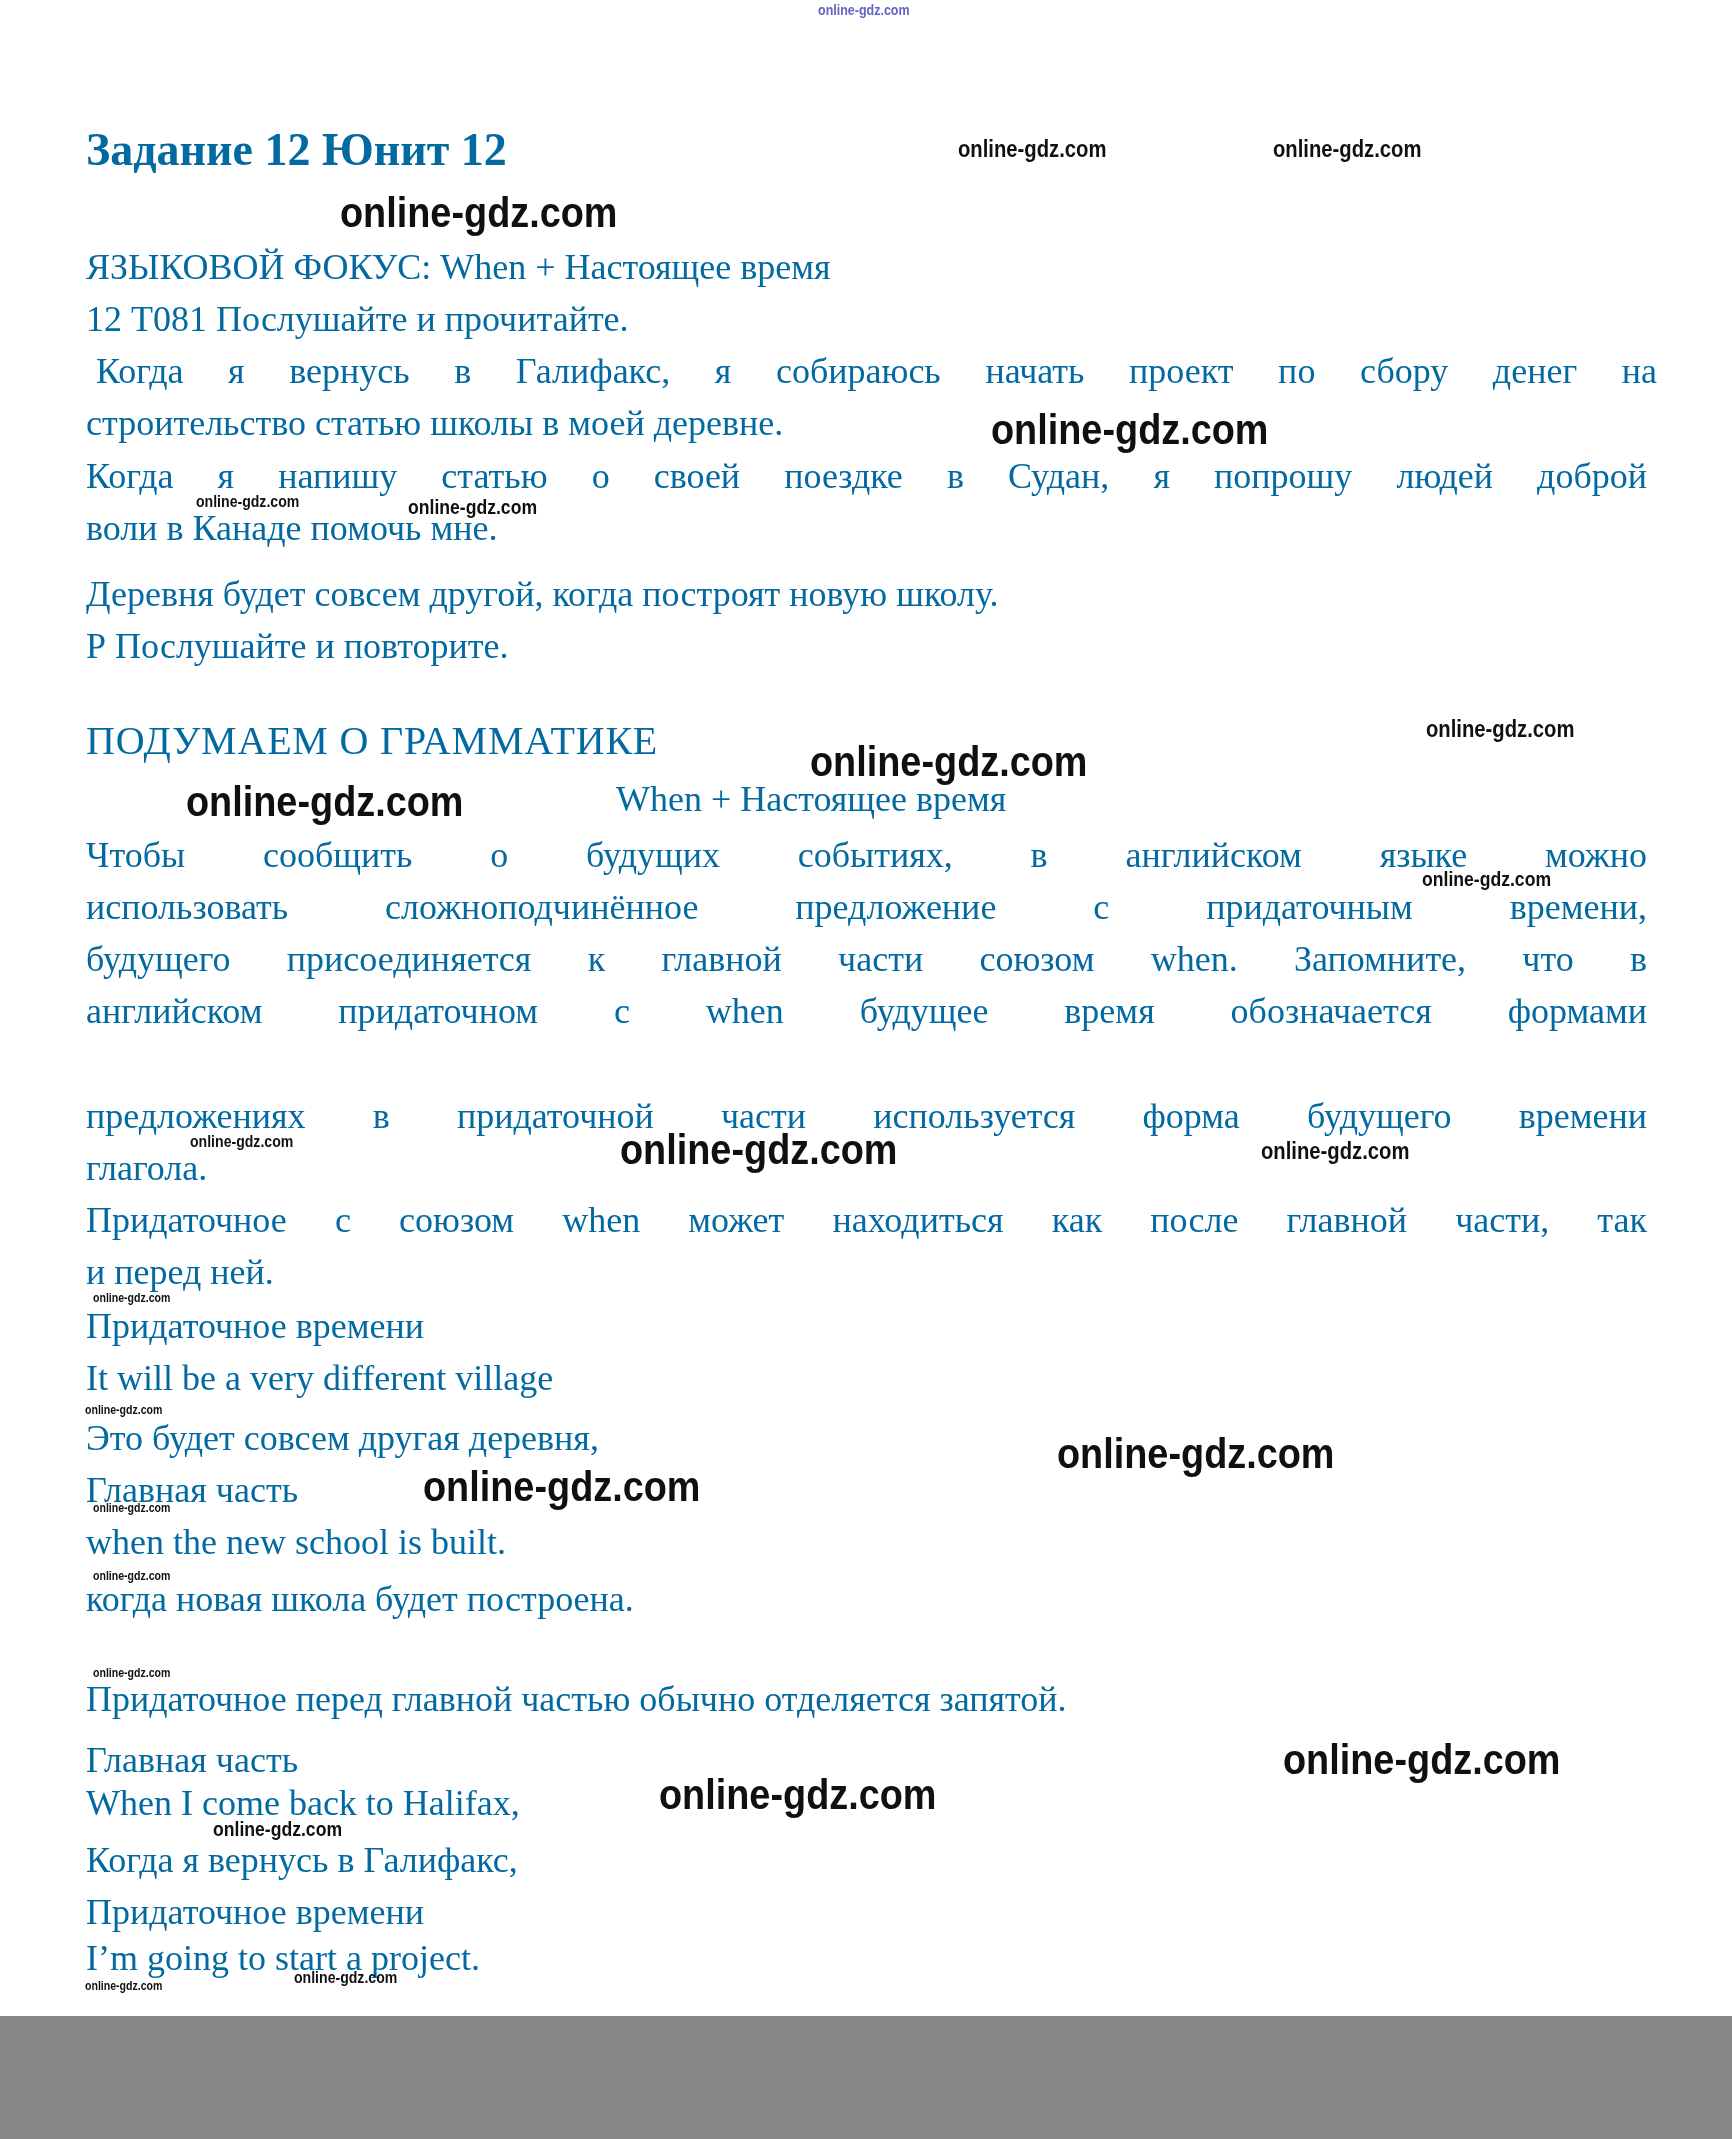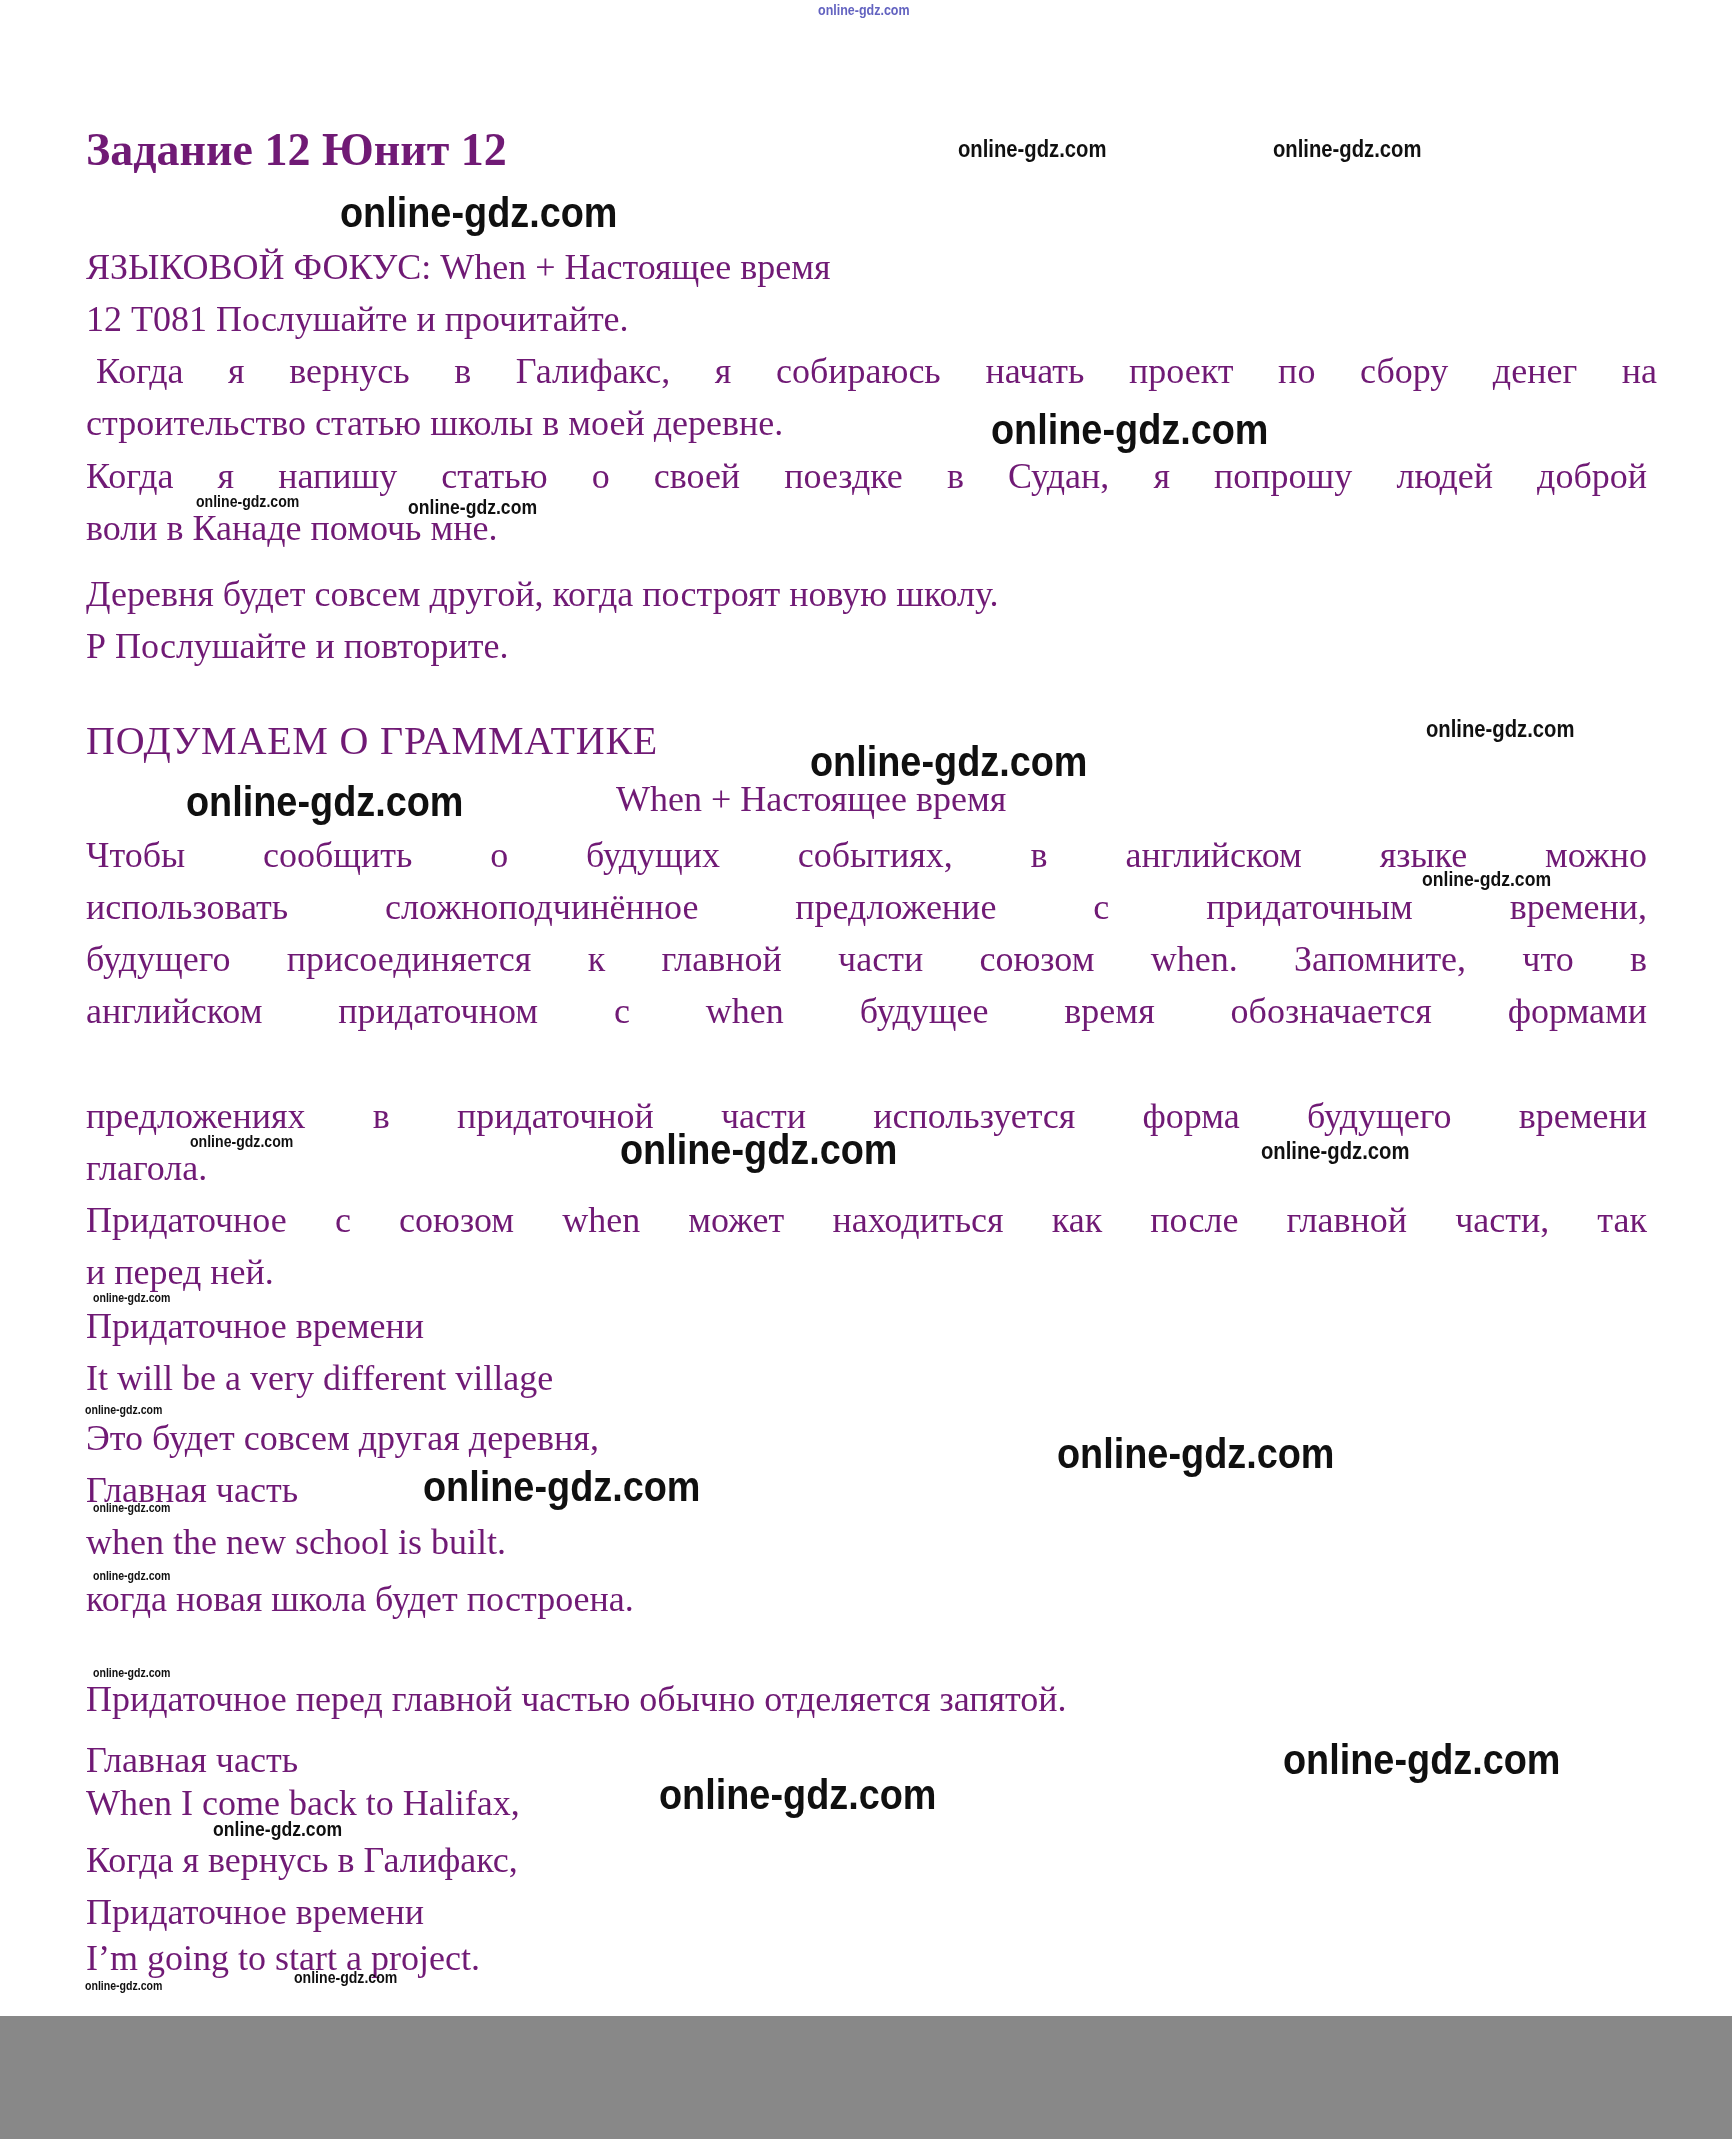--- a/index.html
+++ b/index.html
@@ -4,21 +4,21 @@
 <style>
   html, body { margin: 0; padding: 0; background: #888; }
   #page {
     position: relative;
     width: 1732px;
     height: 2016px;
     background: #ffffff;
     overflow: hidden;
     font-kerning: normal;
   }
-  .el { position: absolute; white-space: pre; color: #701a75; }
+  .el { position: absolute; white-space: pre; color: #0369a1; }
   .title   { font: bold 46px/1.1 "Liberation Serif", serif; }
   .heading { font: 40px/1.1 "Liberation Serif", serif; letter-spacing: 0.8px; }
   .body    { font: 36px/1.25 "Liberation Serif", serif; }
   .body-just {
     font: 36px/1.25 "Liberation Serif", serif;
     white-space: normal;
     text-align: justify;
     text-align-last: justify;
   }
   .wm-a, .wm-c, .wm-d, .wm-e, .wm-f, .wm-blue {

